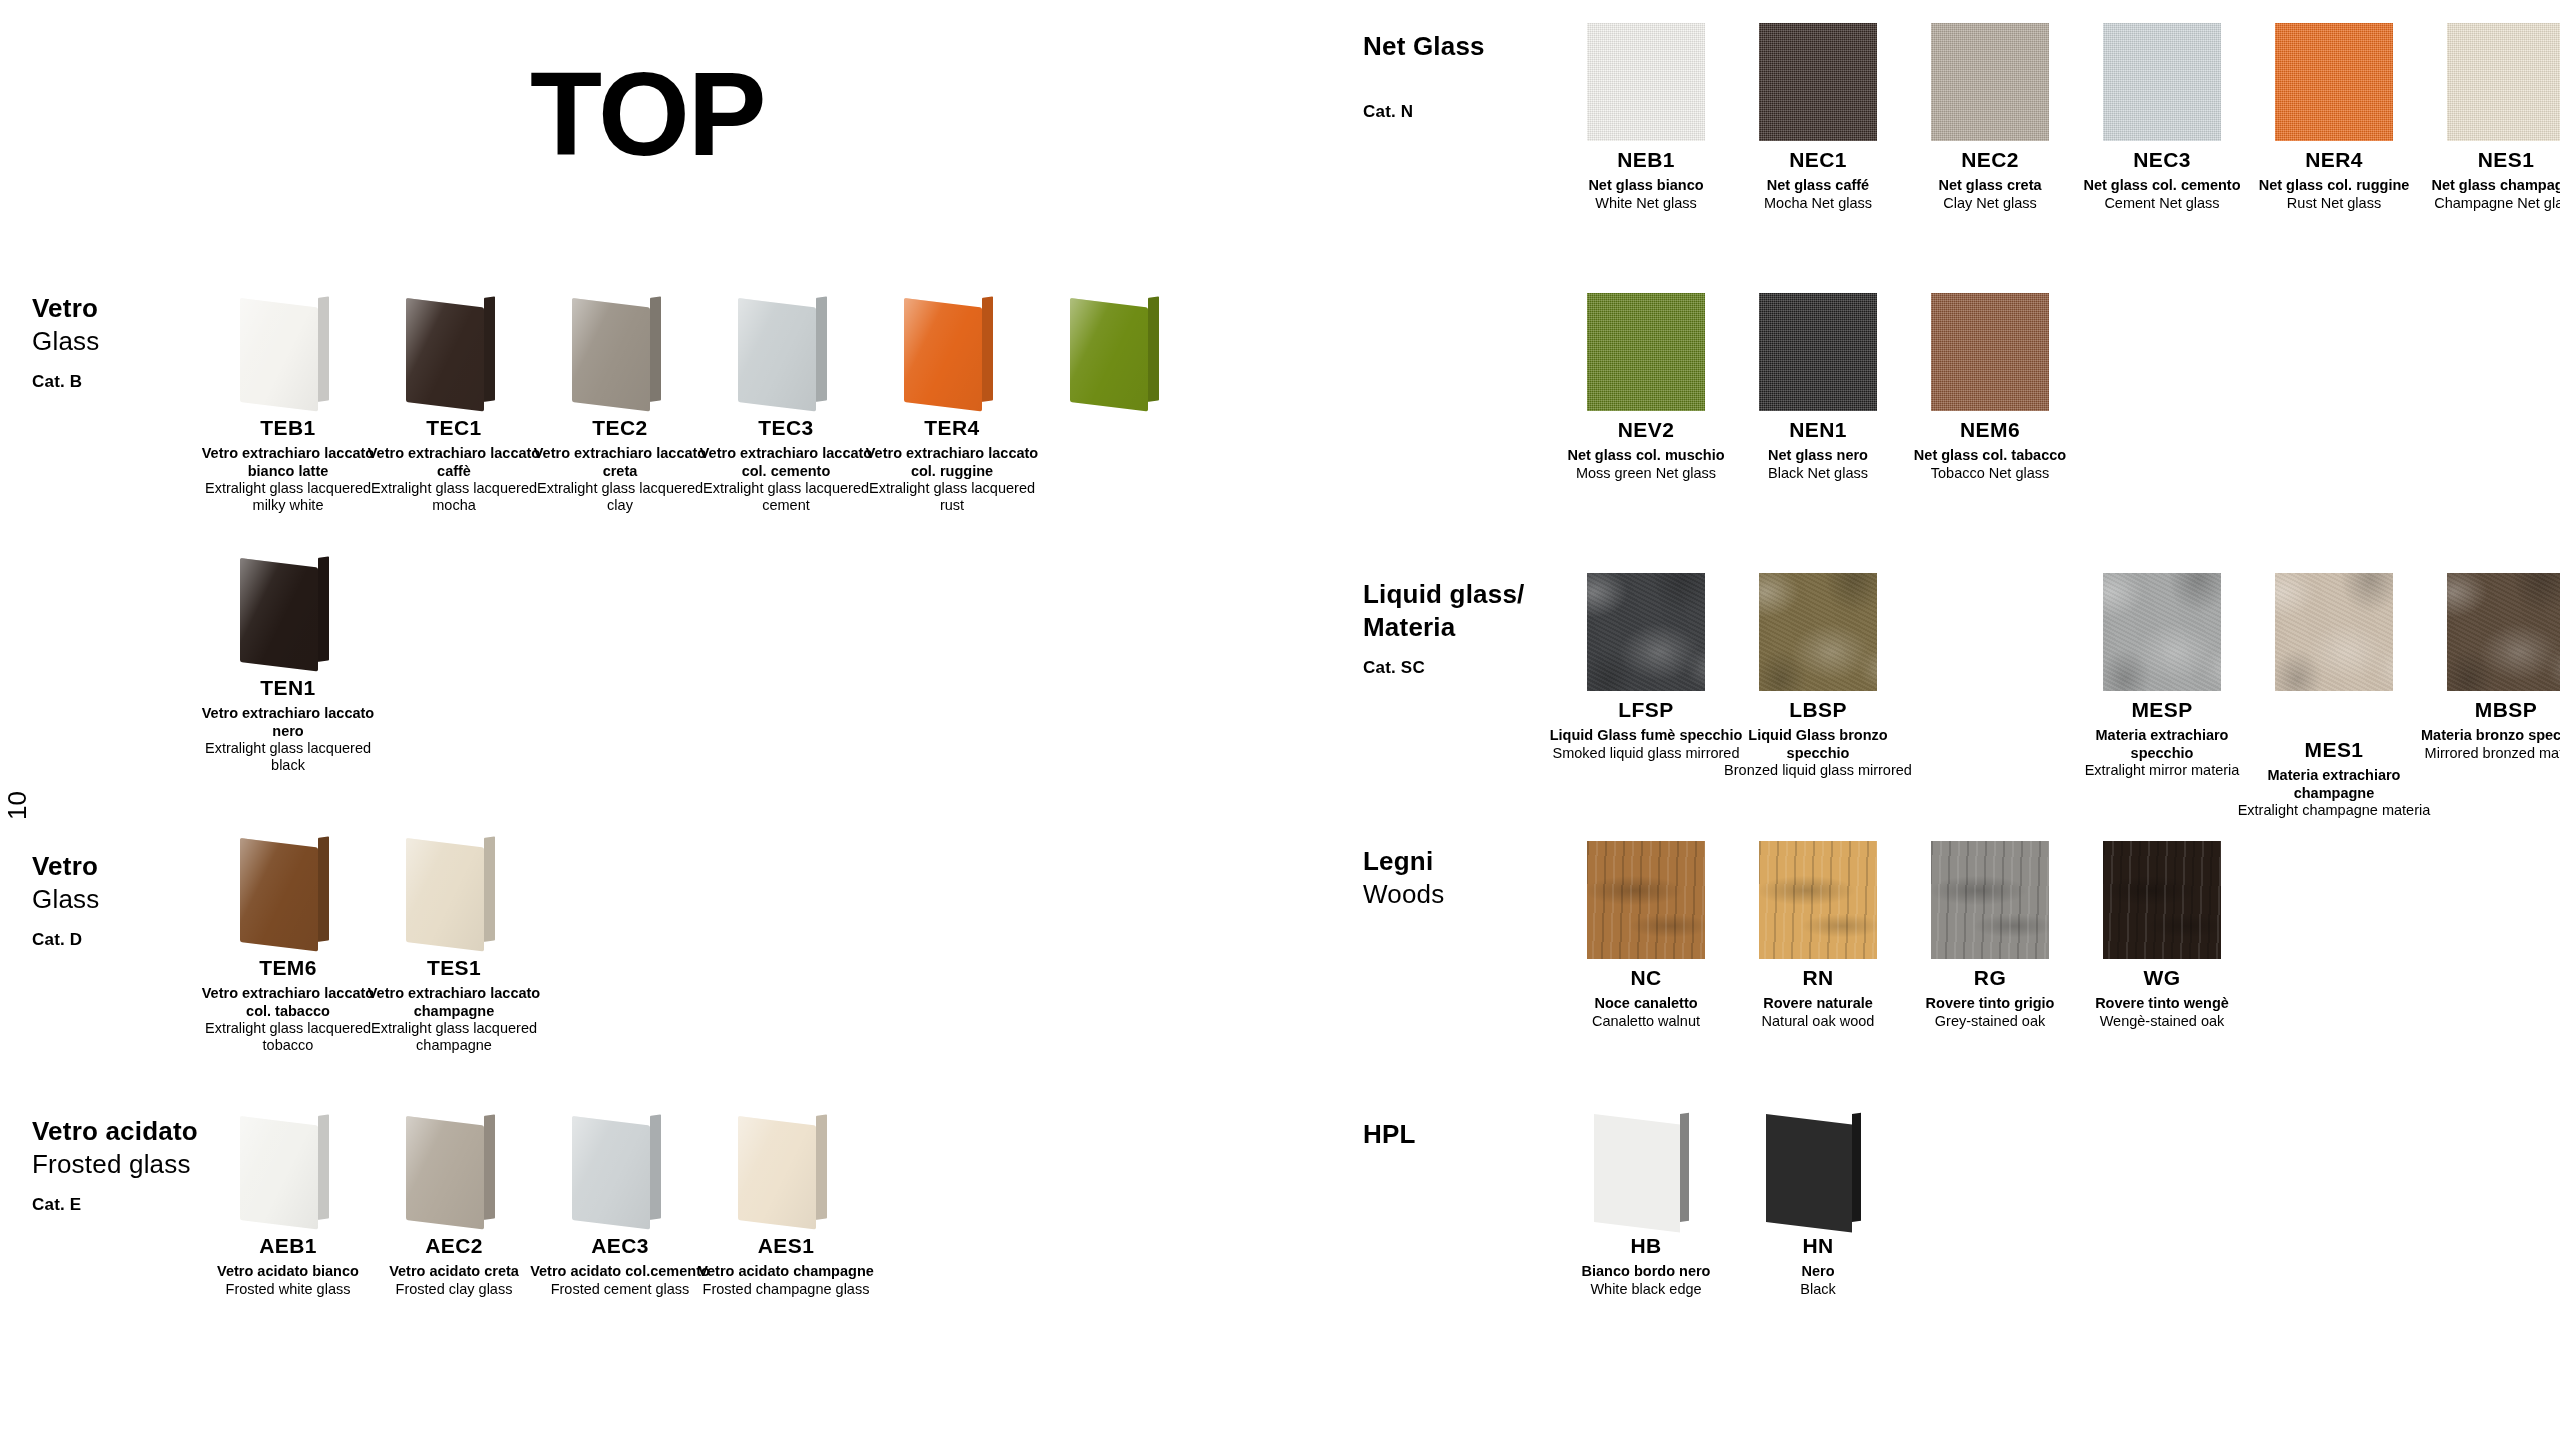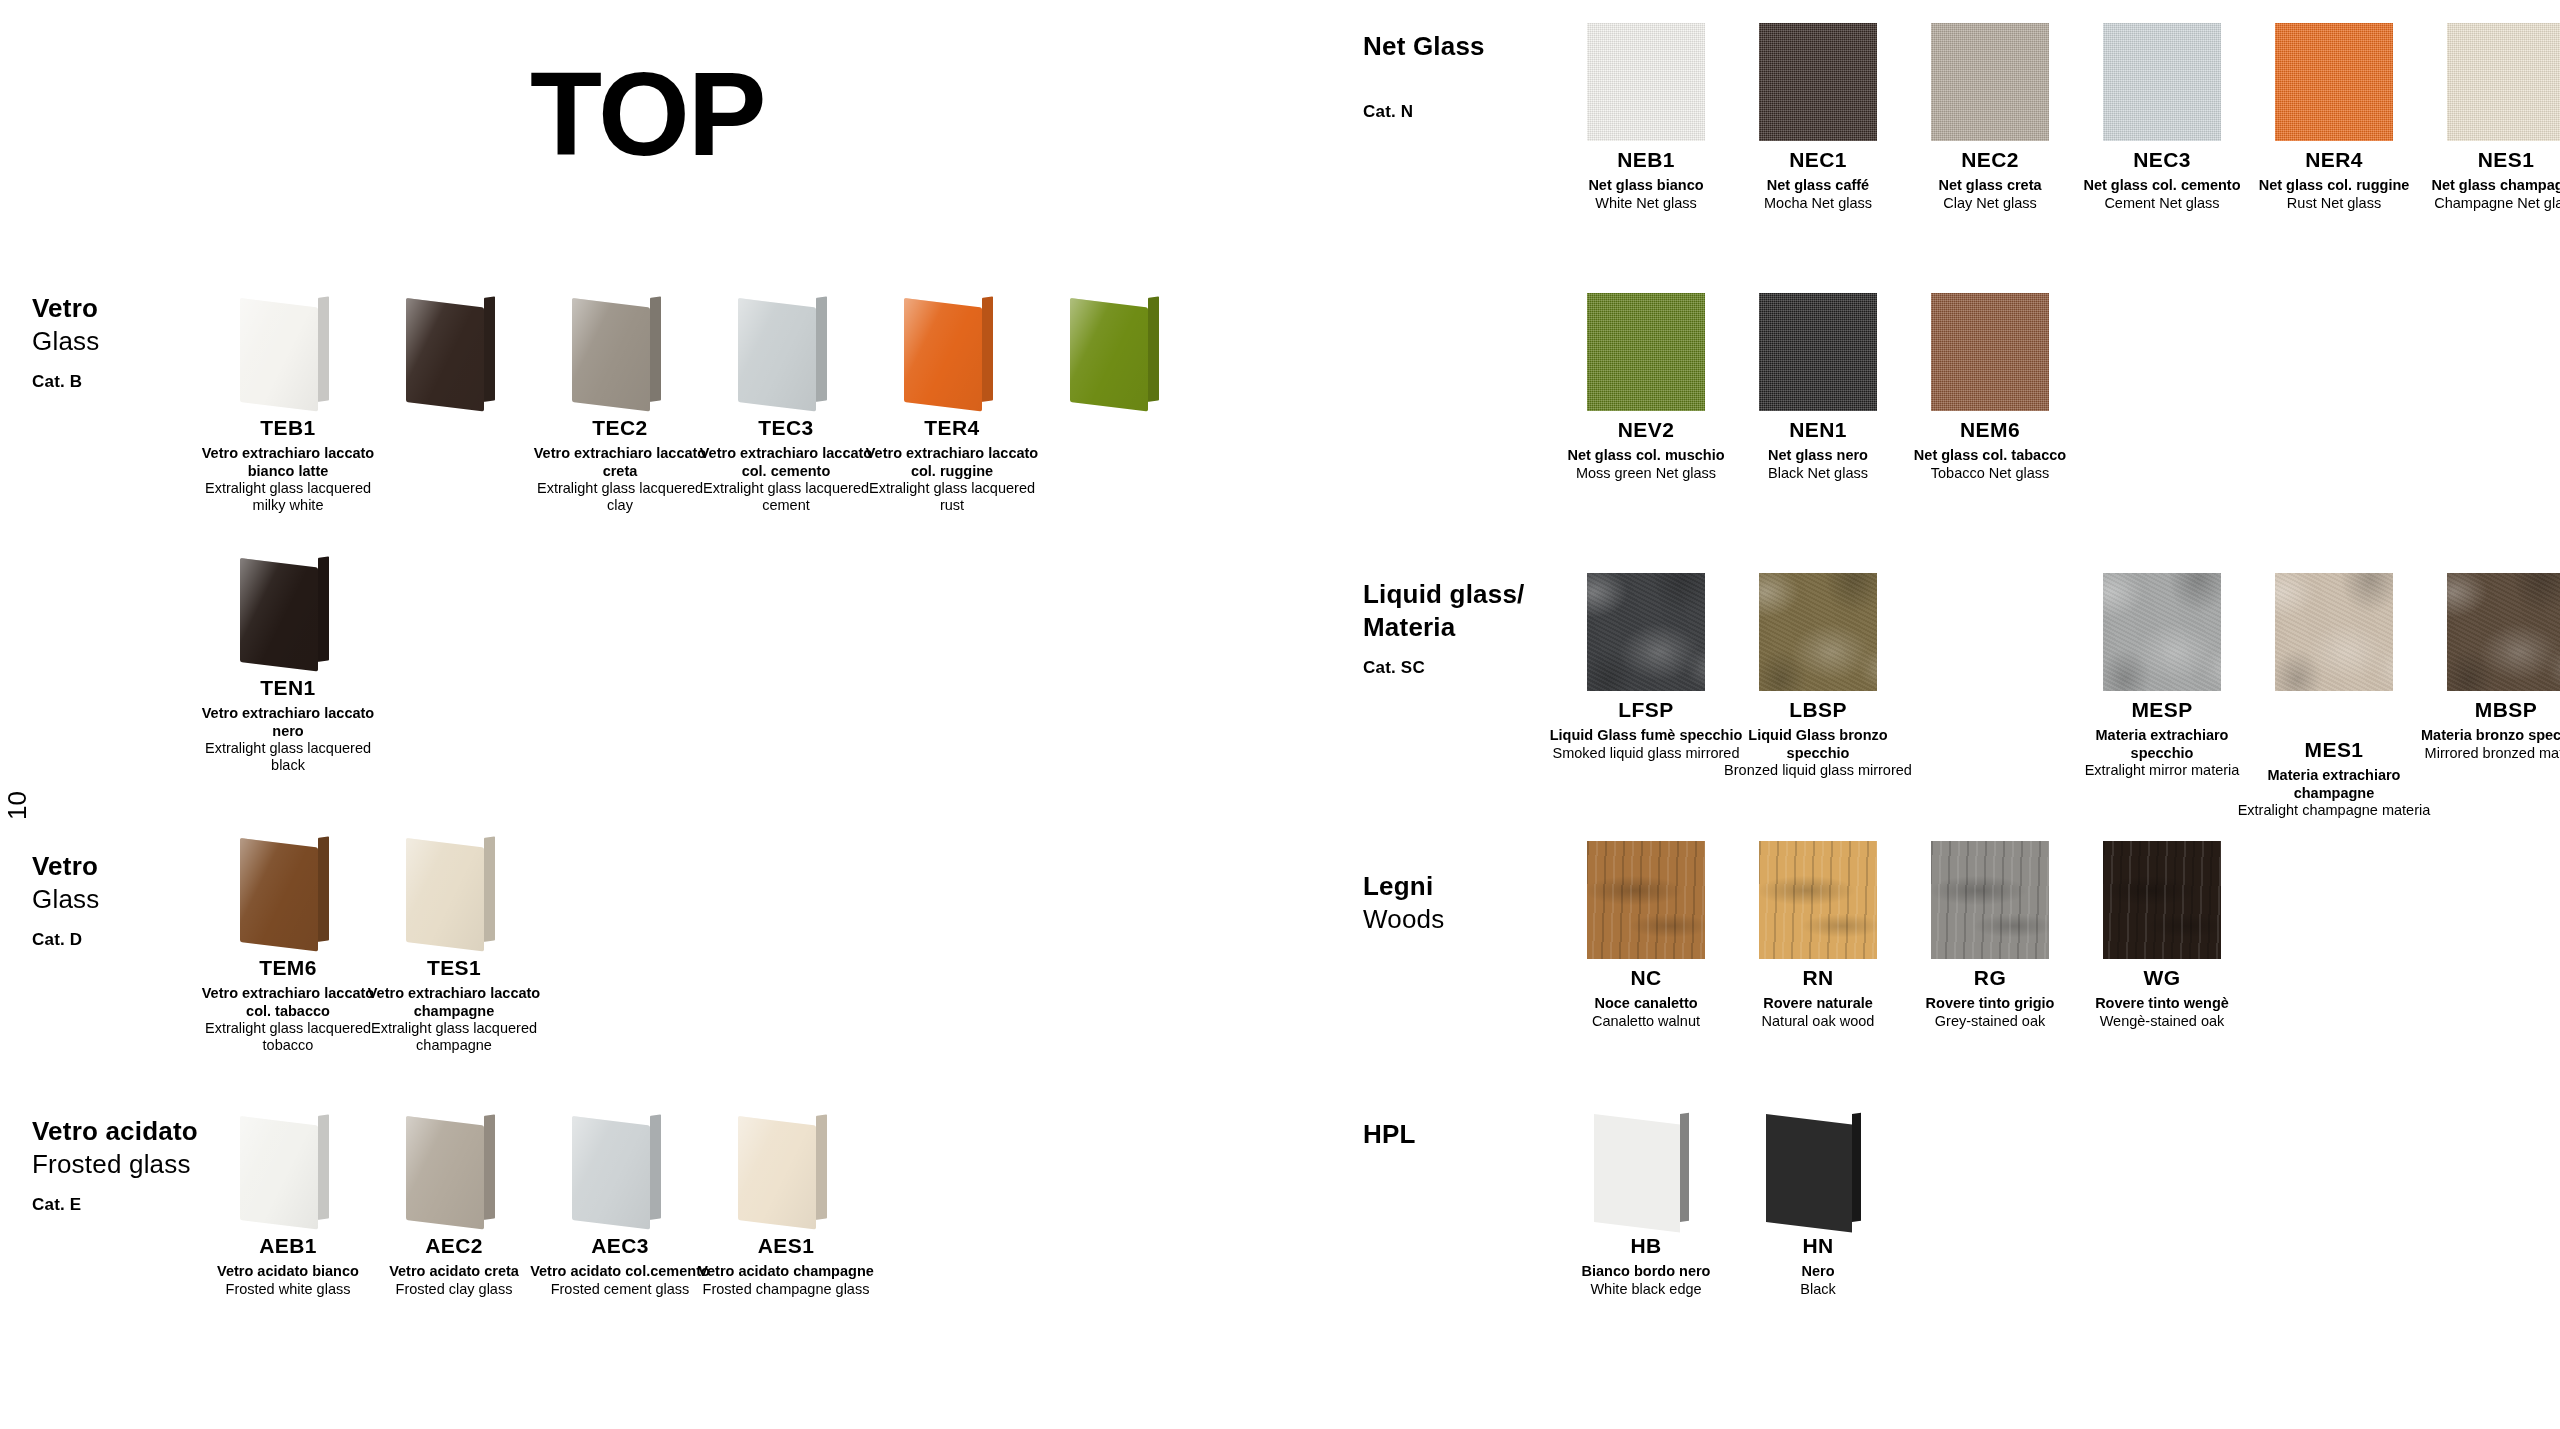--- a/index.html
+++ b/index.html
@@ -228,20 +228,25 @@
       </div>
     </div>
     <div class="cell" style="width: 166px;">
       <div class="swatch-wrap">
         <div class="glass-tile">
           <div class="face" style="background: rgb(53, 39, 33);"></div>
           <div class="edge" style="background: rgb(53, 39, 33);"></div>
           <div class="hl"></div>
         </div>
       </div>
+      <div class="caption cap-narrow" style="width: 190px;">
+        <span class="code">TEC1</span>
+        <span class="it">Vetro extrachiaro laccato caffè</span>
+        <span class="en">Extralight glass lacquered mocha</span>
+      </div>
     </div>
     <div class="cell" style="width: 166px;">
       <div class="swatch-wrap">
         <div class="glass-tile">
           <div class="face" style="background: rgb(154, 146, 135);"></div>
           <div class="edge" style="background: rgb(154, 146, 135);"></div>
           <div class="hl"></div>
         </div>
       </div>
       <div class="caption cap-narrow" style="width: 190px;">
@@ -616,21 +621,21 @@
         </div>
       </div>
       <div class="caption cap-wide" style="width: 196px;">
         <span class="code">MBSP</span>
         <span class="it">Materia bronzo specchio</span>
         <span class="en">Mirrored bronzed materia</span>
       </div>
     </div>
   </div>
 
-<div class="section-head" style="left:1363px; top:870px;">
+<div class="section-head" style="left:1363px; top:845px;">
   <span class="sh-it">Legni</span>
   <span class="sh-en">Woods</span>
 </div>
 
 <div class="row" id="row-legni" style="left:1560px; top:840px;">
     <div class="cell" style="width: 172px;">
       <div class="swatch-wrap">
         <div class="wood-tile">
           <div class="base" style="background: rgb(168, 115, 61);"></div>
           <div class="grain"></div>

